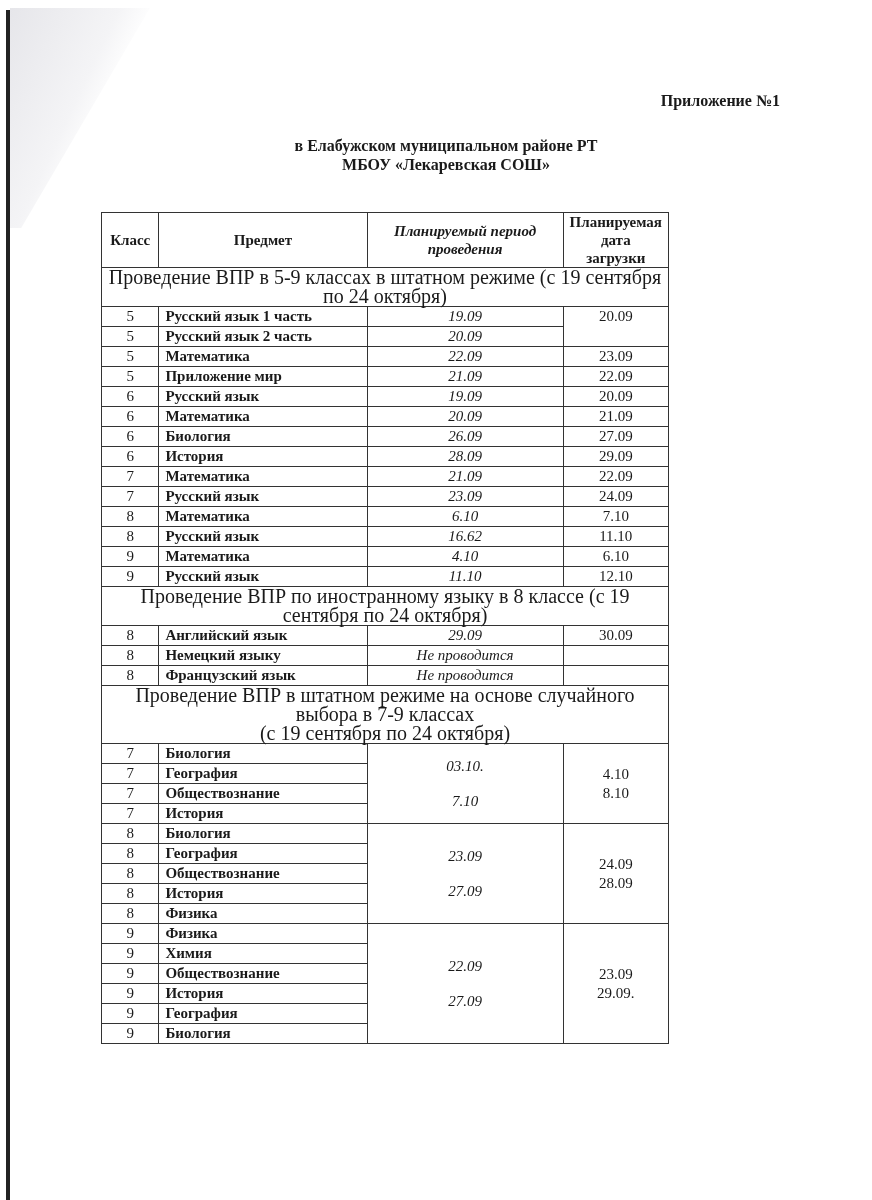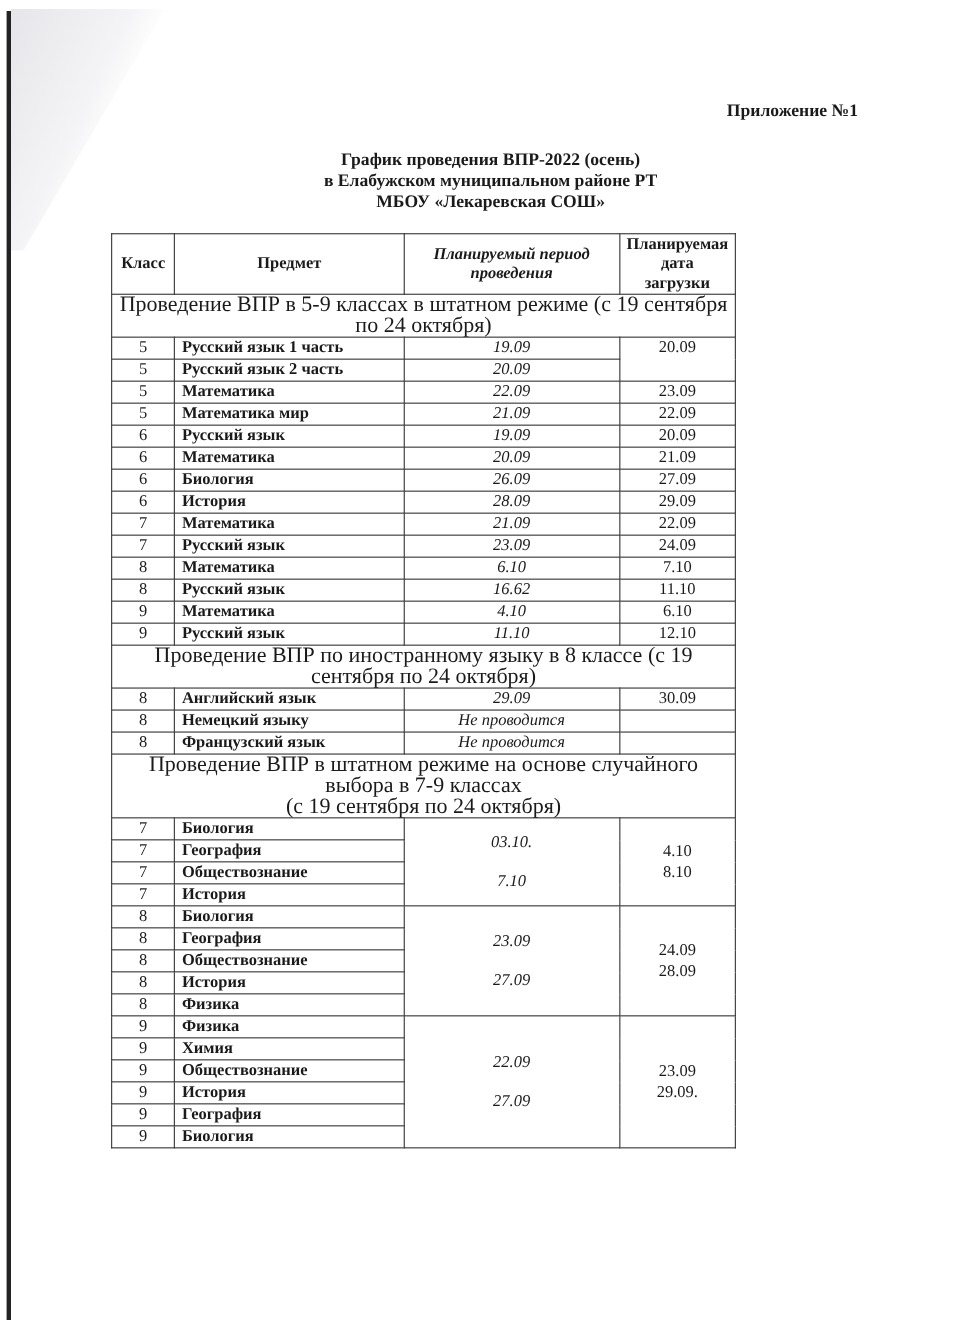--- a/index.html
+++ b/index.html
@@ -51,21 +51,20 @@
 </style>
 </head>
 <body>
 
 <div class="scan-edge"></div>
 <div class="fold-shade"></div>
 
 <div class="appendix">Приложение №1</div>
 
 <div class="title">
-  <div>График проведения ВПР-2022 (осень)</div>
   <div>в Елабужском  муниципальном районе РТ</div>
   <div>МБОУ «Лекаревская СОШ»</div>
 </div>
 
 <table class="schedule">
   <thead>
     <tr>
       <th class="col-class">Класс</th>
       <th class="col-subject" style="text-align:center">Предмет</th>
       <th class="col-period">Планируемый период проведения</th>
@@ -90,21 +89,21 @@
         <td class="col-period">20.09</td>
       </tr>
       <tr>
         <td class="col-class">5</td>
         <td class="col-subject">Математика</td>
         <td class="col-period">22.09</td>
         <td class="col-upload">23.09</td>
       </tr>
       <tr>
         <td class="col-class">5</td>
-        <td class="col-subject">Математика мир</td>
+        <td class="col-subject">Приложение мир</td>
         <td class="col-period">21.09</td>
         <td class="col-upload">22.09</td>
       </tr>
       <tr>
         <td class="col-class">6</td>
         <td class="col-subject">Русский язык</td>
         <td class="col-period">19.09</td>
         <td class="col-upload">20.09</td>
       </tr>
       <tr>

